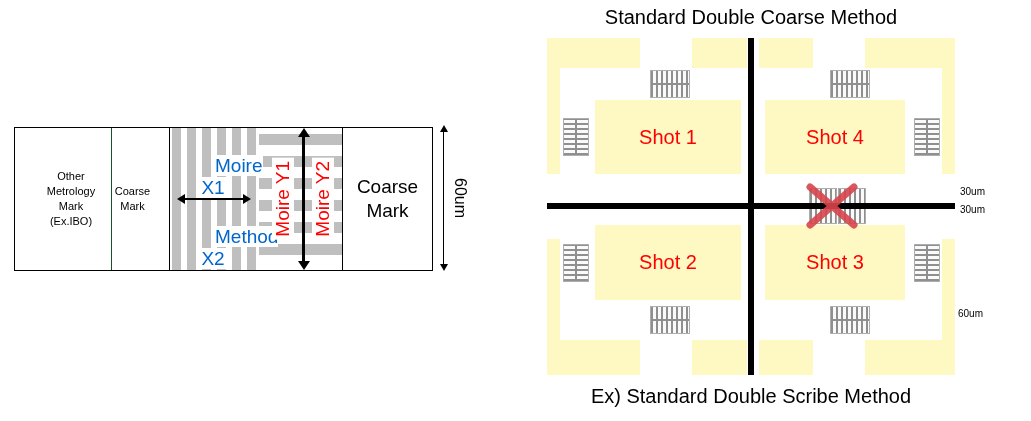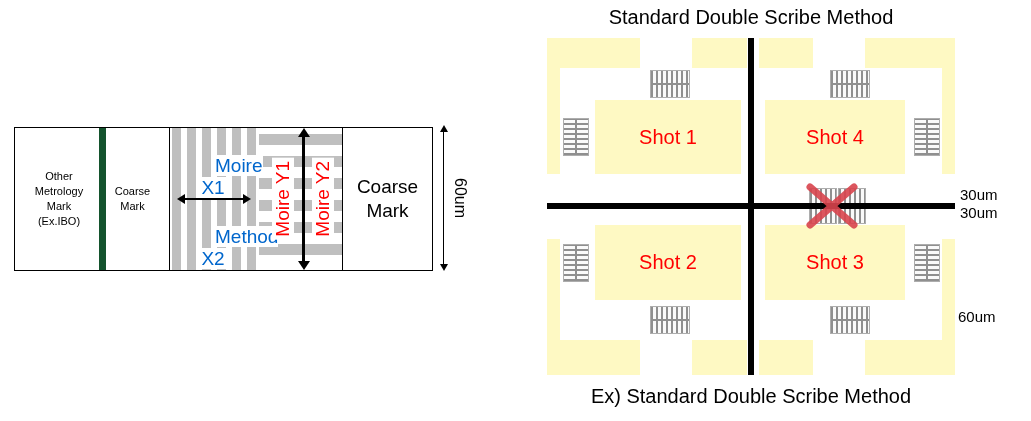--- a/index.html
+++ b/index.html
@@ -46,33 +46,33 @@
   
   .pink{position:absolute;background:#fef9c3;}
   .pink.shot{display:flex;align-items:center;justify-content:center;z-index:1;}
   .pink.shot span{color:#FF0000;font-size:20px;white-space:nowrap;}
   .mark{position:absolute;border:1px solid #ADADAD;background-color:#FAFAFA;z-index:2;}
   .mark.h{background-image:repeating-linear-gradient(90deg,#8F8F8F 0 2px,rgba(0,0,0,0) 2px 5px);}
   .mark.h::after{content:"";position:absolute;left:0;right:0;top:50%;height:2px;margin-top:-1px;background:#8F8F8F;}
   .mark.v{background-image:repeating-linear-gradient(0deg,#8F8F8F 0 2px,rgba(0,0,0,0) 2px 5px);}
   .mark.v::after{content:"";position:absolute;top:0;bottom:0;left:50%;width:2px;margin-left:-1px;background:#8F8F8F;}
   .bline{position:absolute;background:#000;z-index:4;}
-  .dim{position:absolute;font-size:15px;white-space:nowrap;}
+  .dim{position:absolute;font-size:10px;white-space:nowrap;}
 </style>
 </head>
 <body>
 
 <div id="canvas">
 
   <div class="abs" id="fig-left" style="left:14px;top:85px;width:470px;height:220px;">
 
 
     <div id="left-box" style="left:0;top:42px;width:417px;height:142px;">
 
-      <div class="sec small" style="left:4px;width:80px;border-right:7px solid #14532d;">
+      <div class="sec small" style="left:16px;width:80px;border-right:1px solid #14532d;">
         <div>Other</div>
         <div>Metrology</div>
         <div>Mark</div>
         <div>(Ex.IBO)</div>
       </div>
 
       <div class="sec small" style="left:81px;width:73px;border-right:1px solid #000;">
         <div>Coarse</div>
         <div>Mark</div>
       </div>
@@ -102,21 +102,21 @@
     </div>
 
     <div class="arr-vt" style="left:429px;top:47px;height:132px;"></div>
     <div class="abs" style="left:437px;top:42px;height:142px;display:flex;align-items:center;">
       <span class="vtext">60um</span>
     </div>
   </div>
 
   <div class="abs" id="fig-right" style="left:547px;top:6px;width:484px;height:415px;">
 
-    <div class="fig-title" style="left:0;top:0;width:408px;">Standard Double Scribe Method</div>
+    <div class="fig-title" style="left:0;top:0;width:408px;">Standard Double Coarse Method</div>
 
     <div class="abs" id="scribe" style="left:0;top:32px;width:408px;height:337px;">
 
       <div class="pink" style="left:0;top:0;width:93px;height:30px;"></div>
       <div class="pink" style="left:145px;top:0;width:55px;height:30px;"></div>
       <div class="pink" style="left:212px;top:0;width:54px;height:30px;"></div>
       <div class="pink" style="left:318px;top:0;width:90px;height:30px;"></div>
       <div class="pink" style="left:0;top:30px;width:13px;height:106px;"></div>
       <div class="pink" style="left:395px;top:30px;width:13px;height:106px;"></div>
       <div class="pink" style="left:0;top:201px;width:13px;height:101px;"></div>

